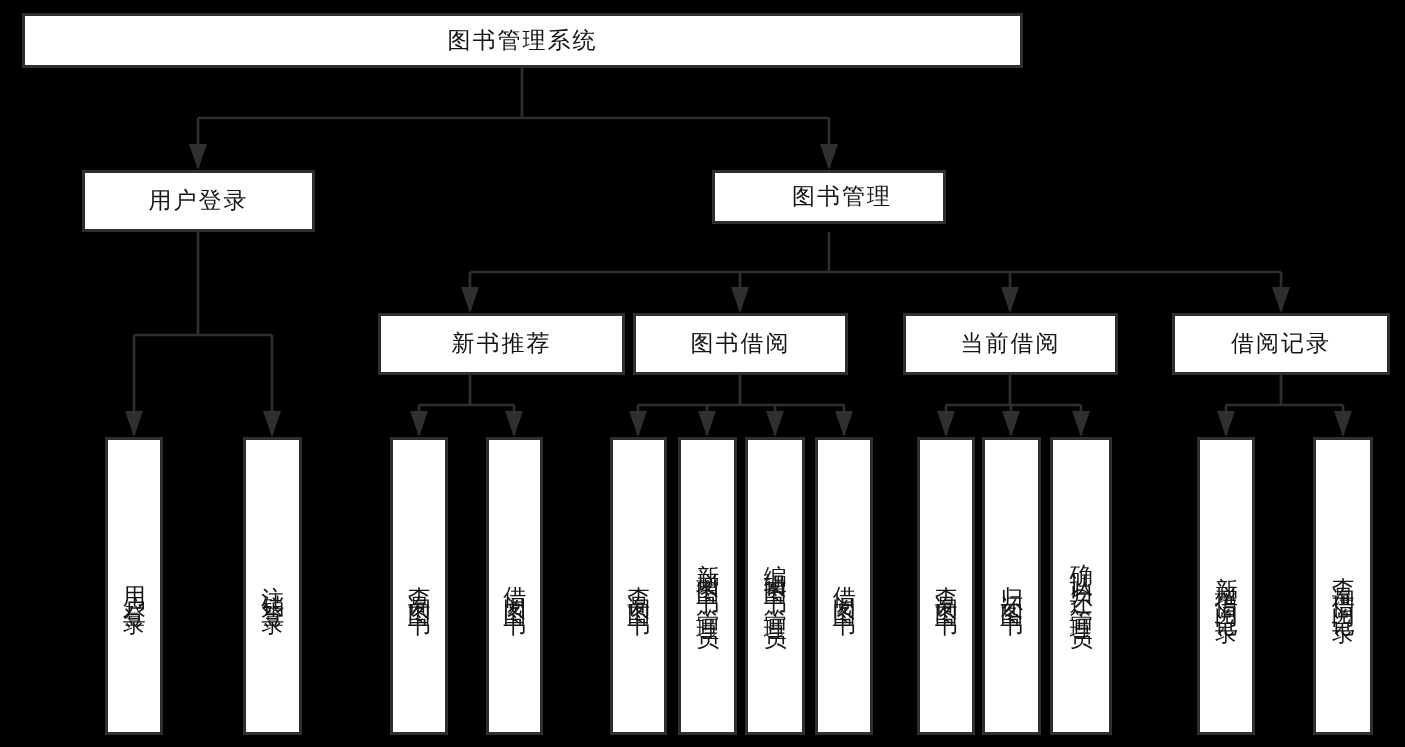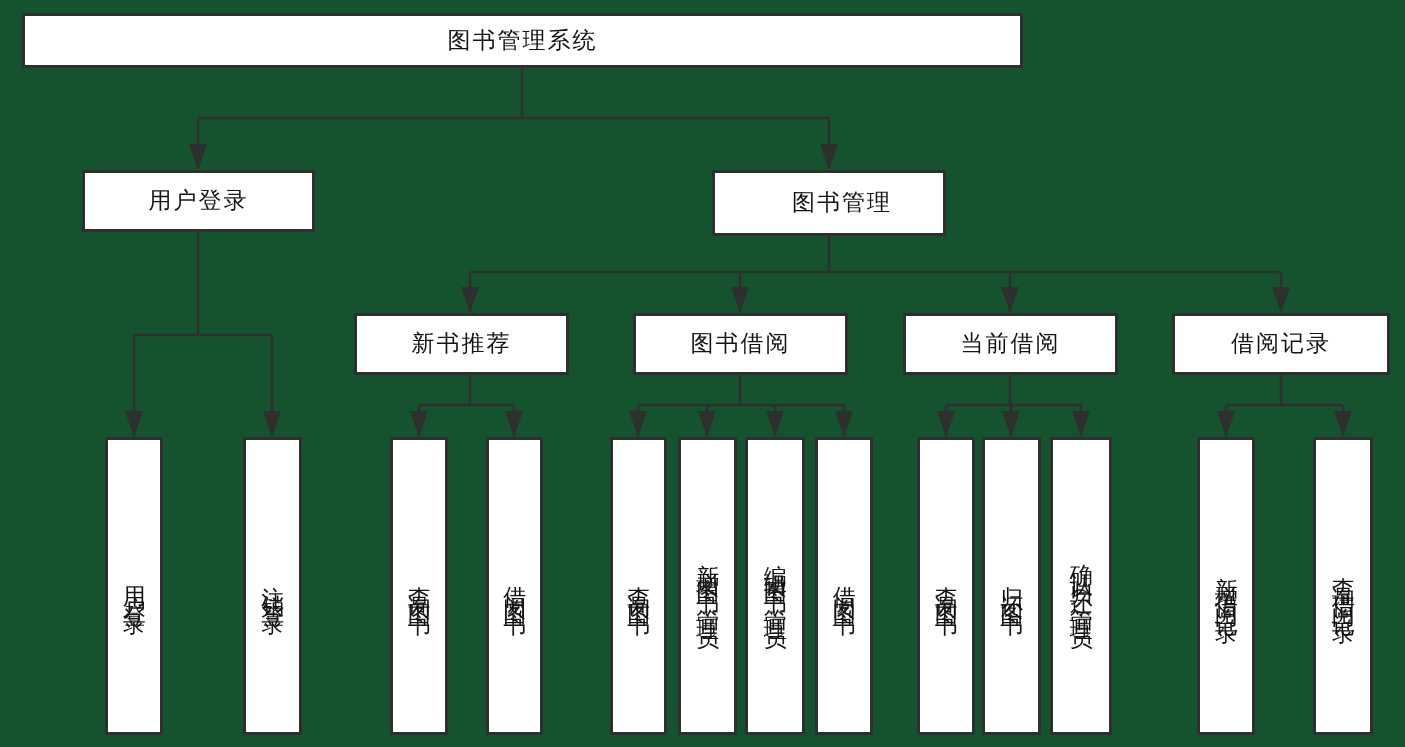--- a/index.html
+++ b/index.html
@@ -1,17 +1,17 @@
 <!DOCTYPE html>
 <html><head>
 <meta charset="utf-8">
 <style>
   html,body{margin:0;padding:0;background:#ffffff;}
   #canvas{
-    position:relative;width:1405px;height:747px;background:#14532d;overflow:hidden;
+    position:relative;width:1405px;height:747px;background:#000000;overflow:hidden;
     font-family:Liberation Sans, sans-serif;
   }
   #connector-layer{position:absolute;left:0;top:0;width:1405px;height:747px;}
   .node{
     position:absolute;box-sizing:border-box;background:#ffffff;border:3px solid #2f2f2f;
     display:flex;align-items:center;justify-content:center;
   }
   .node .label{
     color:#141414;font-size:23px;letter-spacing:2px;white-space:nowrap;line-height:1.2;
   }
@@ -81,30 +81,30 @@
       <polygon points="1217,411 1235,411 1226,437" fill="#2f2f2f"></polygon>
       <polygon points="1334,411 1352,411 1343,437" fill="#2f2f2f"></polygon>
     </svg>
   <div id="nodes">
       <div class="node" style="left: 22px; top: 13px; width: 1001px; height: 55px;">
         <span class="label">图书管理系统</span>
       </div>
       <div class="node" style="left: 82px; top: 170px; width: 233px; height: 62px;">
         <span class="label">用户登录</span>
       </div>
-      <div class="node" style="left: 712px; top: 170px; width: 234px; height: 66px; padding-left: 26px;">
+      <div class="node" style="left: 712px; top: 170px; width: 234px; height: 54px; padding-left: 26px;">
         <span class="label">图书管理</span>
       </div>
       <div class="node v" style="left: 105px; top: 437px; width: 58px; height: 298px;">
         <span class="label">用户登录</span>
       </div>
       <div class="node v" style="left: 243px; top: 437px; width: 59px; height: 298px;">
         <span class="label">注销登录</span>
       </div>
-      <div class="node" style="left: 354px; top: 313px; width: 215px; height: 62px;">
+      <div class="node" style="left: 378px; top: 313px; width: 247px; height: 62px;">
         <span class="label">新书推荐</span>
       </div>
       <div class="node" style="left: 633px; top: 313px; width: 215px; height: 62px; align-items: center;">
         <span class="label">图书借阅</span>
       </div>
       <div class="node" style="left: 903px; top: 313px; width: 215px; height: 62px;">
         <span class="label">当前借阅</span>
       </div>
       <div class="node" style="left: 1172px; top: 313px; width: 218px; height: 62px;">
         <span class="label">借阅记录</span>

